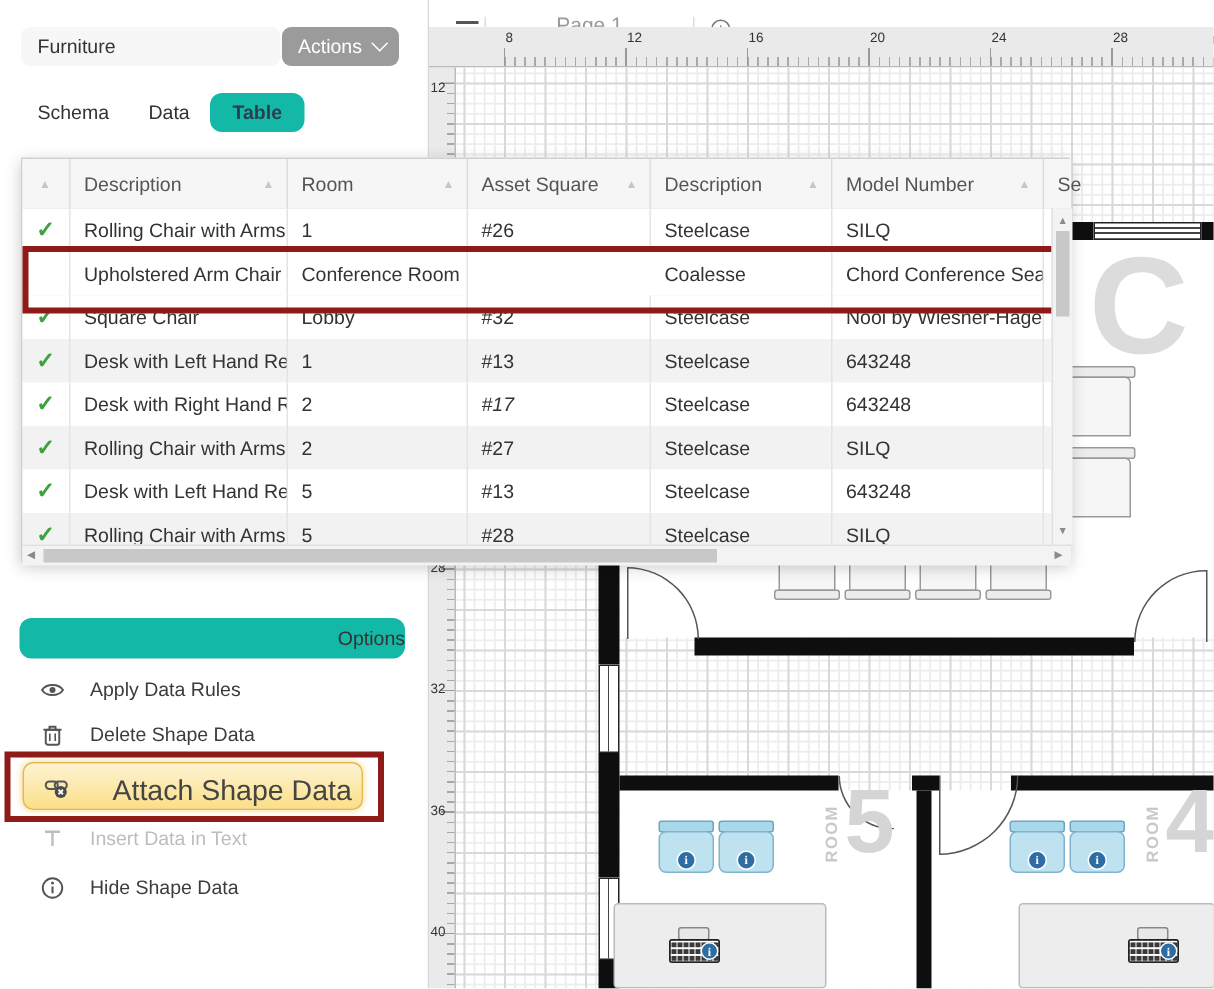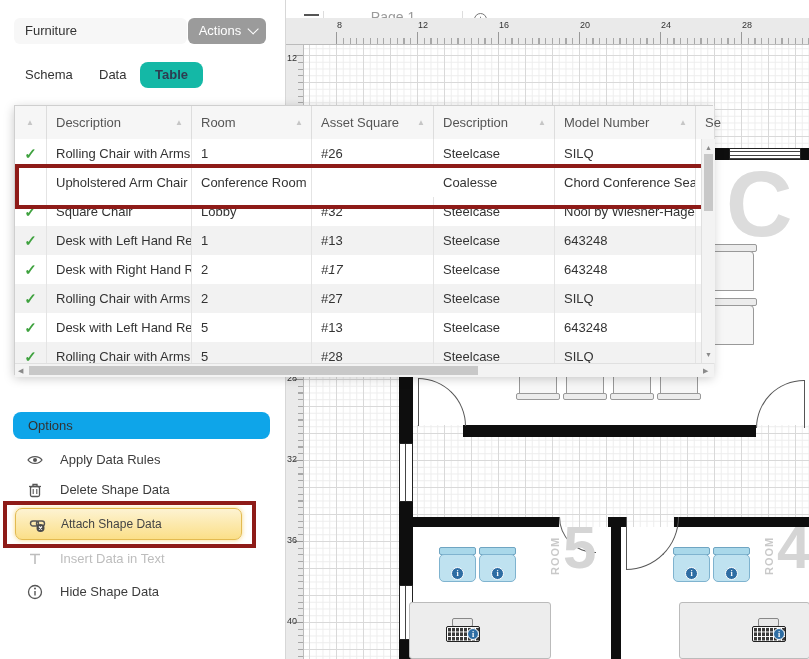--- a/index.html
+++ b/index.html
@@ -10,29 +10,29 @@
   #left-panel{left:0;top:0;width:285px;height:659px;background:#fff;}
   #dataset-field{left:14px;top:18px;width:173px;height:26px;background:#f7f7f7;border-radius:6px;font-size:13px;color:#333;line-height:26px;padding-left:11px;}
   #actions-btn{left:188px;top:18px;width:78px;height:26px;background:#9b9b9b;border-radius:6px;color:#fff;font-size:13px;line-height:26px;text-align:center;cursor:pointer;}
   #actions-btn .chev{display:inline-block;width:7px;height:7px;border-right:1.5px solid #fff;border-bottom:1.5px solid #fff;transform:rotate(45deg) translateY(-3px);margin-left:6px;}
   .tab{top:62px;height:26px;font-size:13px;color:#333;line-height:26px;cursor:pointer;}
   #tab-schema{left:25px;}
   #tab-data{left:99px;}
   #tab-table{left:140px;width:63px;text-align:center;background:#14b8a6;border-radius:8px;color:#2e3c50;font-weight:bold;}
 
   
-  #options-header{left:13px;top:412px;width:257px;height:27px;background:#0ea5e9;border-radius:8px;font-size:13px;color:#333;line-height:27px;padding-left:15px;}
+  #options-header{left:13px;top:412px;width:257px;height:27px;background:#14b8a6;border-radius:8px;font-size:13px;color:#333;line-height:27px;padding-left:15px;text-align:right;}
   .opt-item{left:0;width:285px;height:22px;cursor:pointer;}
   .opt-item .oicon{position:absolute;left:26px;top:1px;width:18px;height:18px;}
   .opt-item .olabel{position:absolute;left:60px;top:2px;font-size:13px;color:#3c3c3c;}
   .opt-item.disabled .olabel{color:#bdbdbd;}
   #attach-red-box{left:3px;top:501px;width:253px;height:47px;border:4px solid #8e1b18;}
   #attach-btn{left:15px;top:508px;width:227px;height:32px;background:linear-gradient(#fdf3d2,#fbdf88);border:1px solid #e3ba50;border-radius:7px;box-shadow:0 0 5px rgba(245,210,110,.9);cursor:pointer;}
   #attach-btn .oicon{position:absolute;left:13px;top:7px;width:18px;height:18px;}
-  #attach-btn .olabel{position:absolute;left:45px;top:8px;font-size:12px;color:#444;}
+  #attach-btn .olabel{position:absolute;left:59px;top:8px;font-size:19px;color:#444;}
 
   
   #canvas{left:285px;top:0;width:524px;height:659px;background:#fff;border-left:1px solid #d7d7d7;}
   #page-tabbar{left:0;top:0;width:524px;height:18px;background:#fff;border-bottom:5px solid #404040;overflow:hidden;margin-top:11px;}
   #hamburger{left:18px;top:3px;width:15px;height:11px;border-top:2px solid #555;border-bottom:2px solid #555;cursor:pointer;}
   #hamburger::after{content:"";position:absolute;left:0;top:3px;width:15px;height:2px;background:#555;}
   #page-tab{left:37px;top:0;width:140px;height:18px;border-left:1px solid #ddd;border-right:1px solid #ddd;text-align:center;cursor:pointer;}
   #page-tab span{position:relative;top:-3px;font-size:14px;color:#9a9a9a;}
   #add-page-btn{left:188px;top:2px;width:13px;height:13px;border:1px solid #777;border-radius:50%;color:#777;font-size:12px;line-height:12px;text-align:center;cursor:pointer;}
   #ruler-corner{left:0;top:18px;width:18px;height:27px;background:#eaeaea;border-bottom:1px solid #bbb;}

